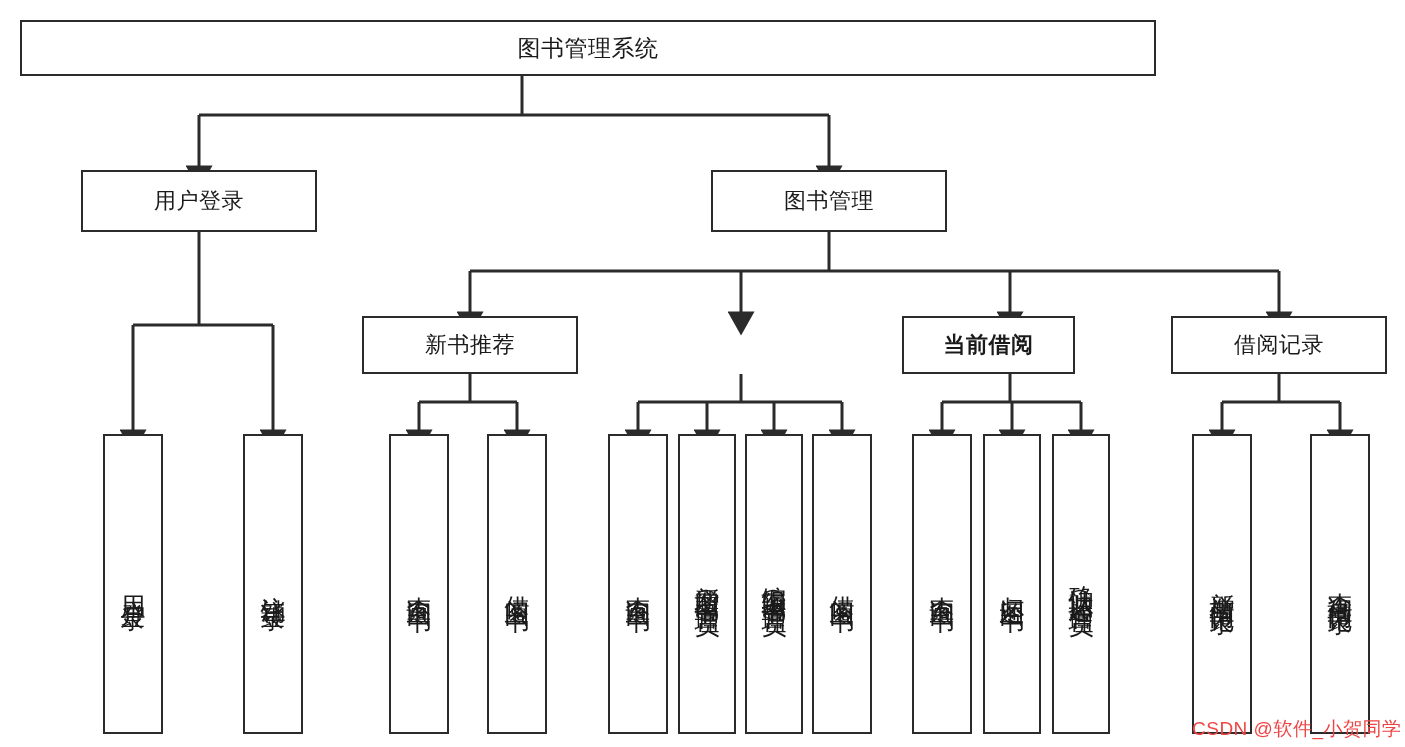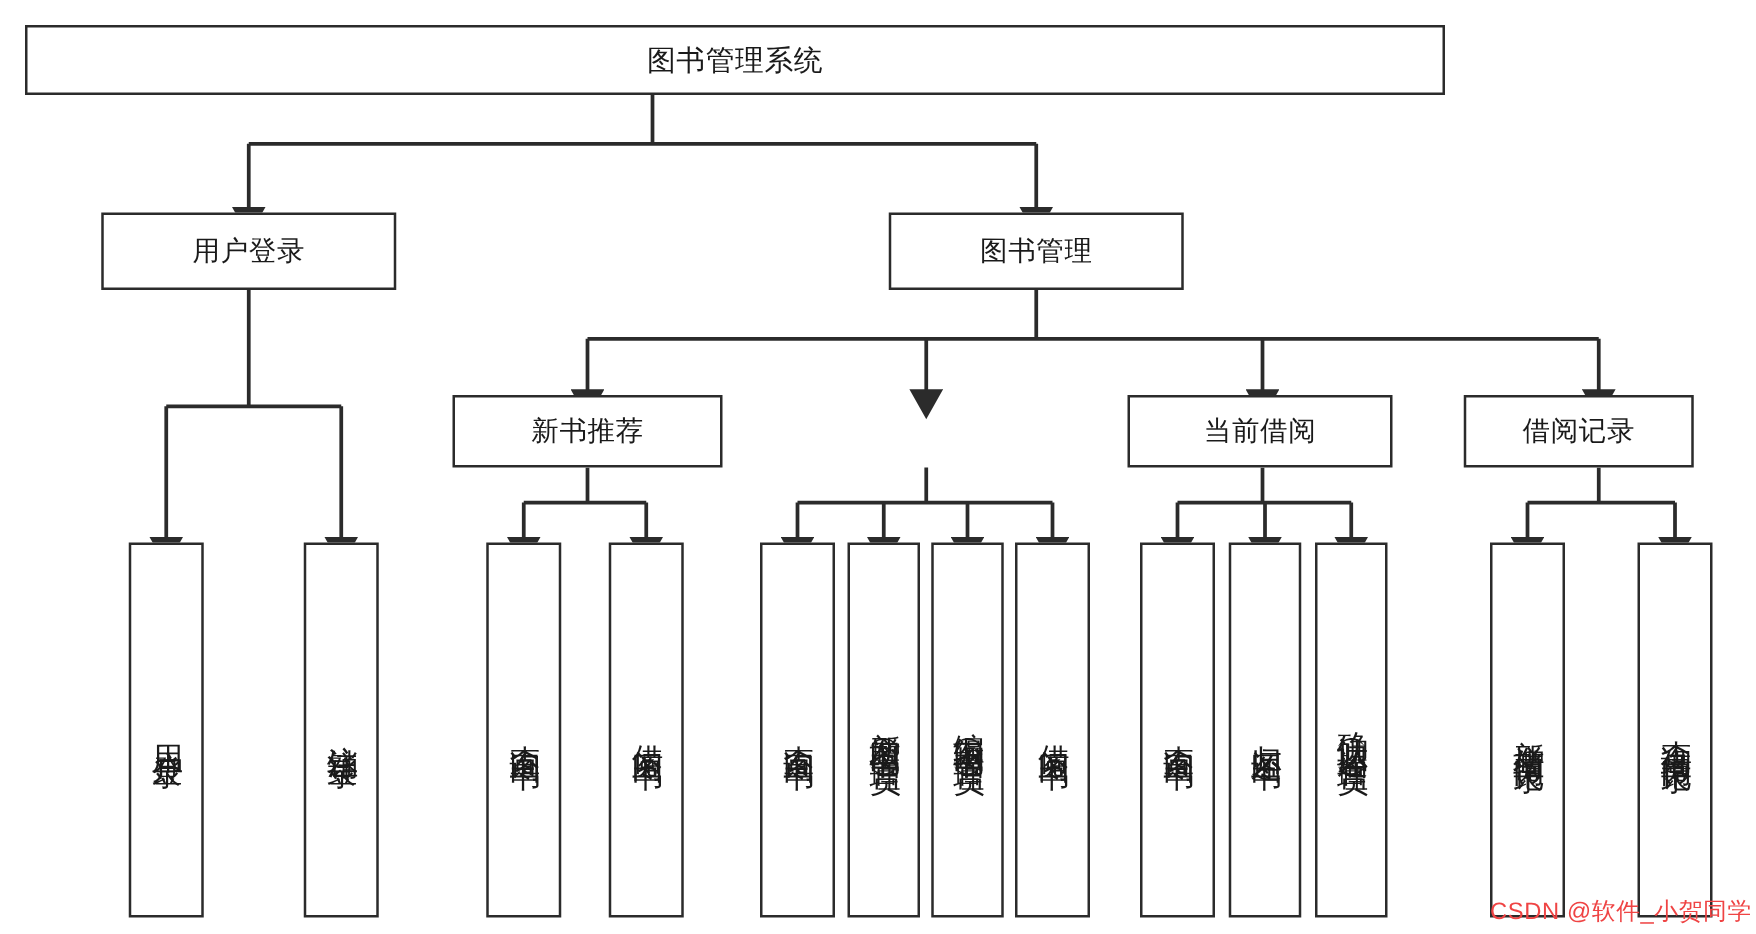--- a/index.html
+++ b/index.html
@@ -122,24 +122,24 @@
   <div class="node horizontal" style="left: 81px; top: 170px; width: 236px; height: 62px;">
     <span class="label">用户登录</span>
   </div>
   <div class="node horizontal" style="left: 362px; top: 316px; width: 216px; height: 58px;">
     <span class="label">新书推荐</span>
   </div>
 
   <div class="node horizontal" style="left: 711px; top: 170px; width: 236px; height: 62px;">
     <span class="label">图书管理</span>
   </div>
-  <div class="node horizontal" style="left: 902px; top: 316px; width: 212px; height: 58px;">
+  <div class="node horizontal" style="left: 902px; top: 316px; width: 173px; height: 58px; font-weight: bold;">
     <span class="label">当前借阅</span>
   </div>
-  <div class="node horizontal" style="left: 1171px; top: 316px; width: 184px; height: 58px;">
+  <div class="node horizontal" style="left: 1171px; top: 316px; width: 216px; height: 58px;">
     <span class="label">借阅记录</span>
   </div>
 
   <div class="node vertical" style="left: 103px; top: 434px; width: 60px; height: 300px;">
     <span class="label">用户登录</span>
   </div>
   <div class="node vertical" style="left: 243px; top: 434px; width: 60px; height: 300px;">
     <span class="label">注销登录</span>
   </div>
 

